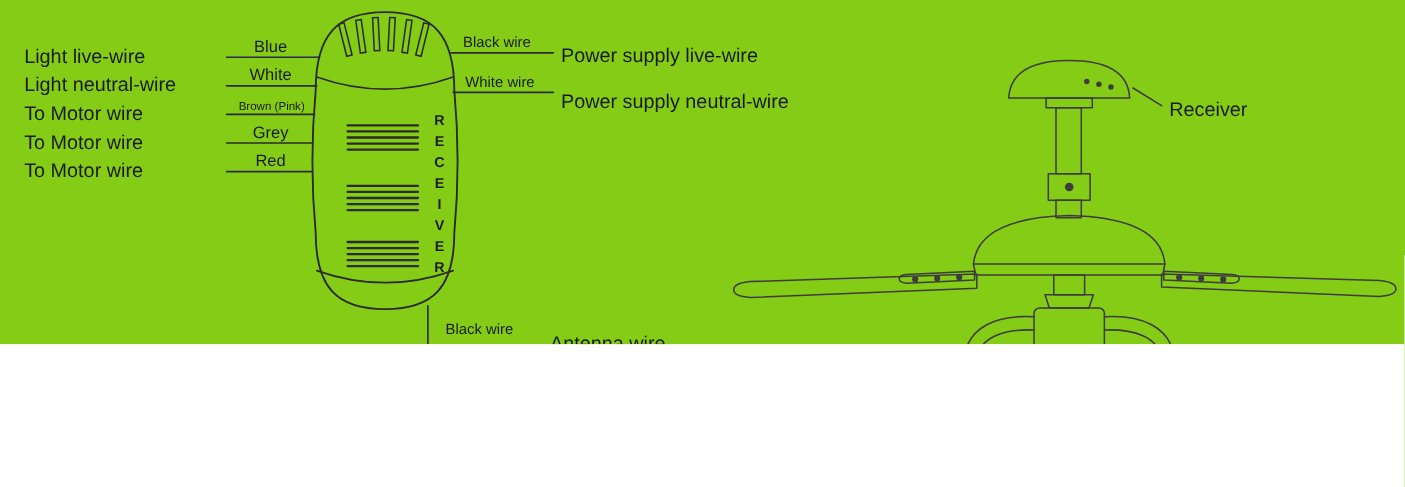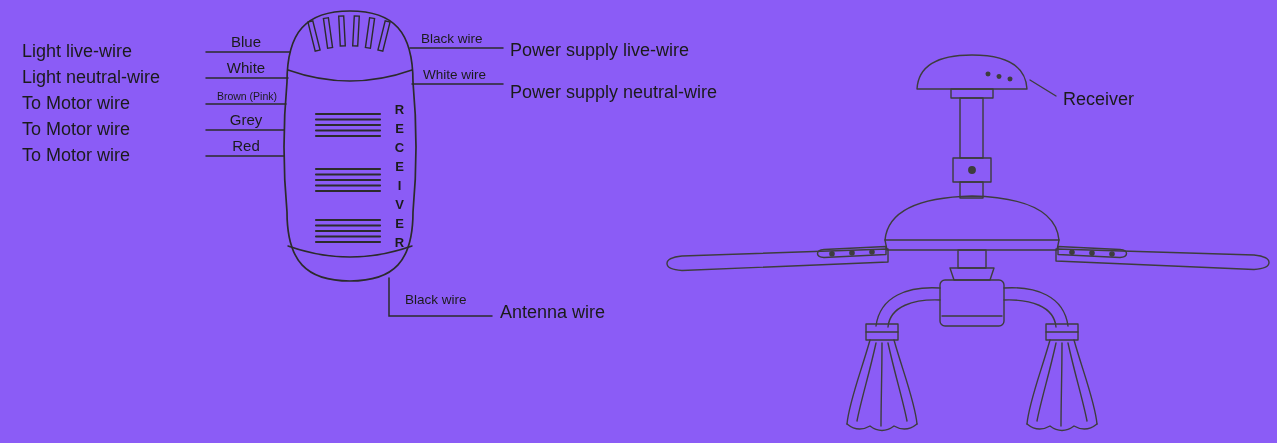--- a/index.html
+++ b/index.html
@@ -1,22 +1,22 @@
 <!DOCTYPE html>
 <html><head>
 <meta charset="utf-8">
 <style>
   * { margin: 0; padding: 0; box-sizing: border-box; }
   html, body { background: #ffffff; }
   body { font-family: "Liberation Sans", sans-serif; }
   .stage {
     position: relative;
     width: 1277px;
-    height: 443px;
-    background: #8b5cf6;
+    height: 313px;
+    background: #84cc16;
     overflow: hidden;
   }
   svg { display: block; }
   svg text {
     fill: #1b1b1b;
     font-family: "Liberation Sans", sans-serif;
   }
   .lbl-big   { font-size: 18px; }
   .lbl-wire  { font-size: 15px; }
   .lbl-small { font-size: 10.5px; }

